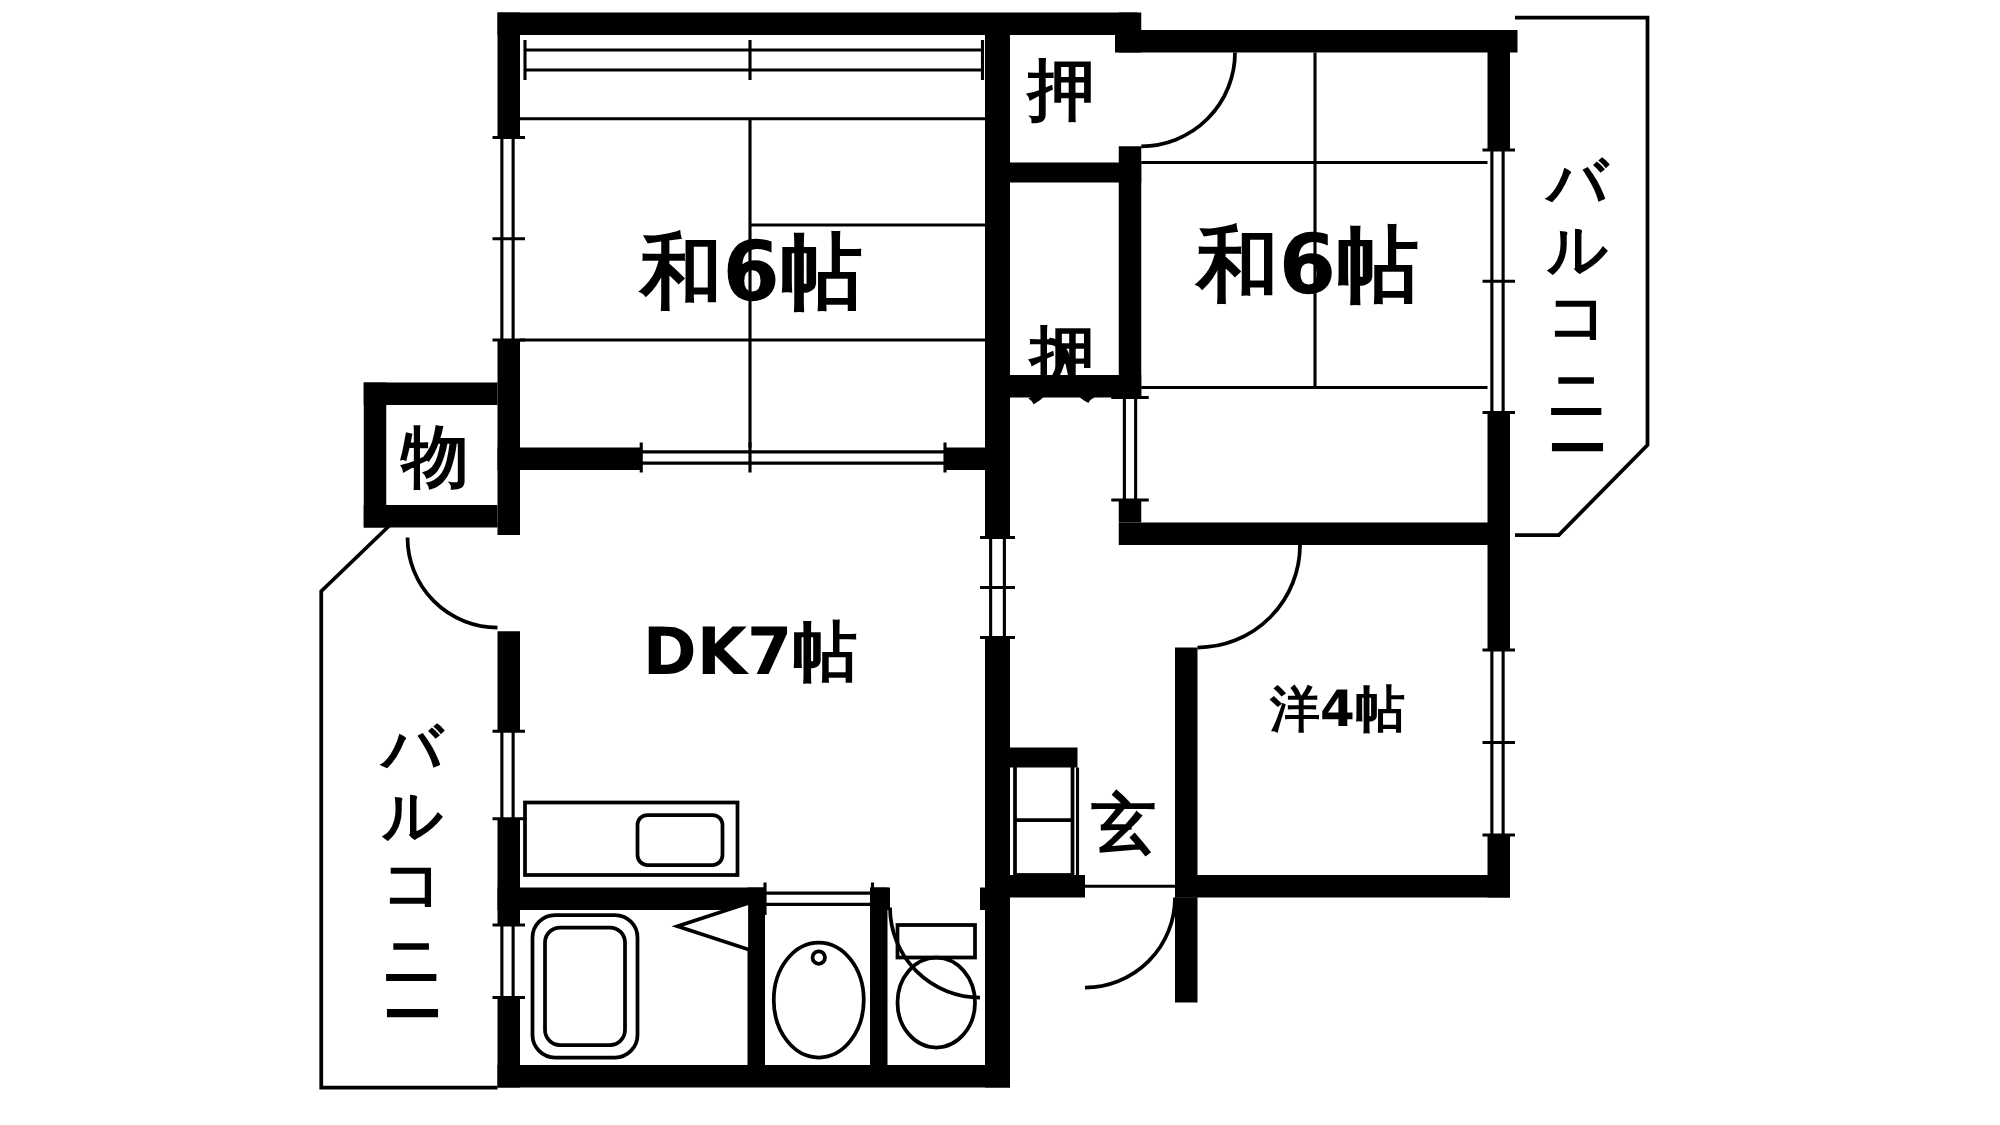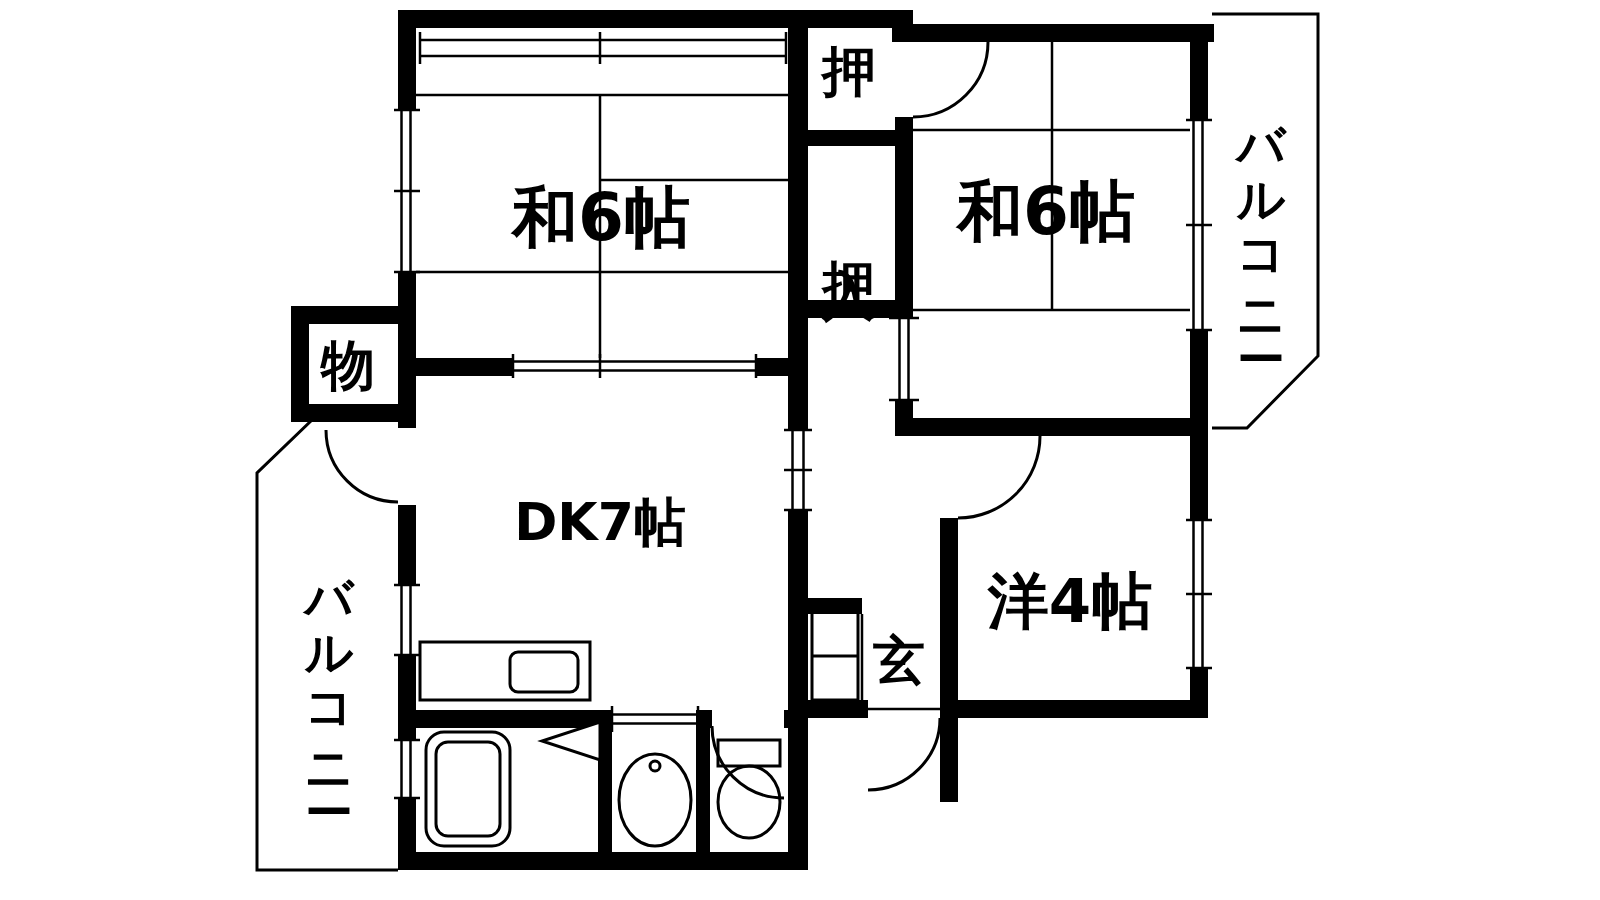--- a/index.html
+++ b/index.html
@@ -168,19 +168,19 @@
   <div class="lbl vlbl" style="left:849px;top:226px;font-size:52px;letter-spacing:8px;">押入</div>
 
   <div class="lbl" style="left:1046px;top:212px;font-size:66px;">和6帖</div>
 
   <div class="lbl vlbl" style="left:1262px;top:215px;font-size:48px;letter-spacing:6px;">バルコニー</div>
 
   <div class="lbl" style="left:348px;top:366px;font-size:54px;">物</div>
 
   <div class="lbl" style="left:600px;top:522px;font-size:52px;">DK7帖</div>
 
-  <div class="lbl" style="left:1070px;top:568px;font-size:61px;margin-top:32px;">洋4帖</div>
+  <div class="lbl" style="left:1070px;top:568px;font-size:40px;">洋4帖</div>
 
   <div class="lbl" style="left:899px;top:660px;font-size:52px;">玄</div>
 
   <div class="lbl vlbl" style="left:330px;top:668px;font-size:48px;letter-spacing:6px;">バルコニー</div>
 
 </div>
 
 </body></html>

